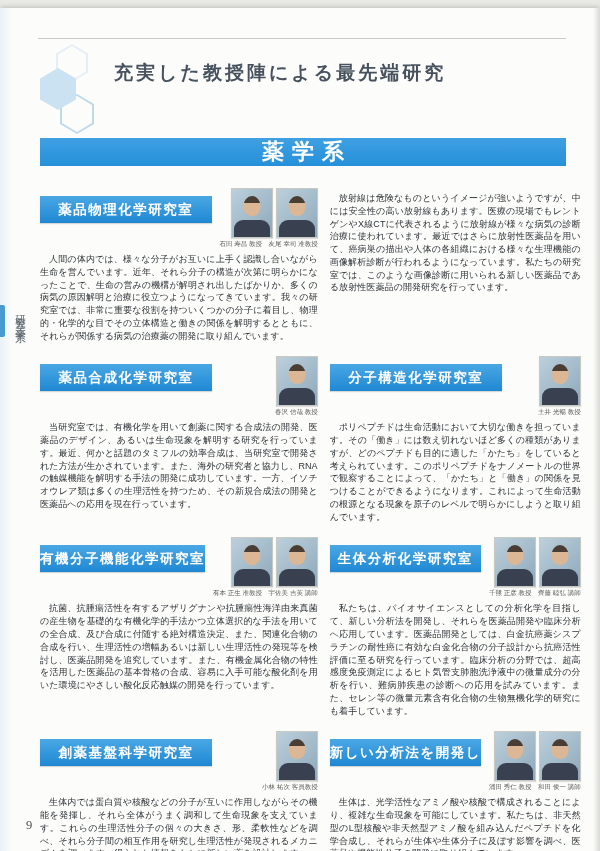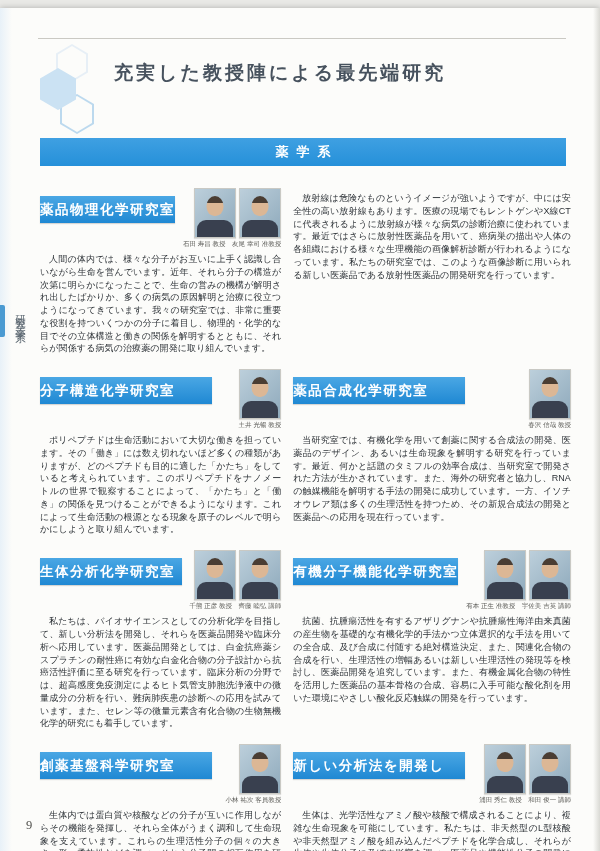--- a/index.html
+++ b/index.html
@@ -36,32 +36,32 @@
   }
 
   
   .cat-banner {
     margin-top:6px; height:28px;
     background:linear-gradient(180deg,#3fa0e2,#2590d9);
     display:flex; align-items:center; justify-content:center;
   }
   .cat-banner span {
     font-family:"Liberation Serif","DejaVu Serif",serif;
-    color:#fff; font-size:13px; font-weight:700; letter-spacing:8px; text-indent:8px;
+    color:#fff; font-size:22px; font-weight:700; letter-spacing:8px; text-indent:8px;
   }
 
   
   .grid { margin-top:22px; display:grid; grid-template-columns:1fr 1fr;
     column-gap:12px; row-gap:14px; }
 
   .sec-head { display:flex; align-items:flex-start; gap:8px; min-height:56px; }
   .lab-banner {
     margin-top:8px; flex:1 1 auto; max-width:172px; height:27px;
     background:linear-gradient(180deg,#4aa7e4,#1f88d3);
-    display:flex; align-items:center; 
+    display:flex; align-items:center; justify-content:center;
     box-shadow:0 1px 1px rgba(0,0,0,.15);
   }
   .lab-banner span {
     font-family:"Liberation Serif","DejaVu Serif",serif; white-space:nowrap;
     color:#fff; font-size:13.5px; font-weight:700; letter-spacing:1.5px;
   }
   .photo-block { margin-left:auto; text-align:center; }
   .photos { display:flex; gap:3px; justify-content:flex-end; }
   .photo {
     width:42px; height:50px; position:relative; overflow:hidden;
@@ -148,89 +148,89 @@
         <div class="lab-body">人間の体内では、様々な分子がお互いに上手く認識し合いながら生命を営んでいます。近年、それら分子の構造が次第に明らかになったことで、生命の営みの機構が解明され出したばかりか、多くの病気の原因解明と治療に役立つようになってきています。我々の研究室では、非常に重要な役割を持ついくつかの分子に着目し、物理的・化学的な目でその立体構造と働きの関係を解明するとともに、それらが関係する病気の治療薬の開発に取り組んでいます。</div>
       </div>
 
       <div class="sec">
         <div class="lab-body">放射線は危険なものというイメージが強いようですが、中には安全性の高い放射線もあります。医療の現場でもレントゲンやX線CTに代表されるように放射線が様々な病気の診断治療に使われています。最近ではさらに放射性医薬品を用いて、癌病巣の描出や人体の各組織における様々な生理機能の画像解析診断が行われるようになっています。私たちの研究室では、このような画像診断に用いられる新しい医薬品である放射性医薬品の開発研究を行っています。</div>
       </div>
 
       <div class="sec">
         <div class="sec-head">
           <div class="lab-banner">
+            <span>薬品合成化学研究室</span>
+          </div>
+          <div class="photo-block">
+            <div class="photos">
+              <div class="photo">
+                  <span class="tie"></span>
+                </div>
+            </div>
+            <div class="caption">春沢 信哉 教授</div>
+          </div>
+        </div>
+        <div class="lab-body">当研究室では、有機化学を用いて創薬に関する合成法の開発、医薬品のデザイン、あるいは生命現象を解明する研究を行っています。最近、何かと話題のタミフルの効率合成は、当研究室で開発された方法が生かされています。また、海外の研究者と協力し、RNAの触媒機能を解明する手法の開発に成功しています。一方、イソチオウレア類は多くの生理活性を持つため、その新規合成法の開発と医薬品への応用を現在行っています。</div>
+      </div>
+
+      <div class="sec">
+        <div class="sec-head">
+          <div class="lab-banner">
             <span>分子構造化学研究室</span>
           </div>
           <div class="photo-block">
             <div class="photos">
               <div class="photo">
                   <span class="tie"></span>
                 </div>
             </div>
             <div class="caption">土井 光暢 教授</div>
           </div>
         </div>
         <div class="lab-body">ポリペプチドは生命活動において大切な働きを担っています。その「働き」には数え切れないほど多くの種類がありますが、どのペプチドも目的に適した「かたち」をしていると考えられています。このポリペプチドをナノメートルの世界で観察することによって、「かたち」と「働き」の関係を見つけることができるようになります。これによって生命活動の根源となる現象を原子のレベルで明らかにしようと取り組んでいます。</div>
       </div>
 
       <div class="sec">
         <div class="sec-head">
           <div class="lab-banner">
-            <span>薬品合成化学研究室</span>
-          </div>
-          <div class="photo-block">
-            <div class="photos">
-              <div class="photo">
-                  <span class="tie"></span>
-                </div>
-            </div>
-            <div class="caption">春沢 信哉 教授</div>
-          </div>
-        </div>
-        <div class="lab-body">当研究室では、有機化学を用いて創薬に関する合成法の開発、医薬品のデザイン、あるいは生命現象を解明する研究を行っています。最近、何かと話題のタミフルの効率合成は、当研究室で開発された方法が生かされています。また、海外の研究者と協力し、RNAの触媒機能を解明する手法の開発に成功しています。一方、イソチオウレア類は多くの生理活性を持つため、その新規合成法の開発と医薬品への応用を現在行っています。</div>
+            <span>有機分子機能化学研究室</span>
+          </div>
+          <div class="photo-block">
+            <div class="photos">
+              <div class="photo">
+                  <span class="tie"></span>
+                </div>
+              <div class="photo">
+                  <span class="tie"></span>
+                </div>
+            </div>
+            <div class="caption">有本 正生 准教授　宇佐美 吉英 講師</div>
+          </div>
+        </div>
+        <div class="lab-body">抗菌、抗腫瘍活性を有するアザリグナンや抗腫瘍性海洋由来真菌の産生物を基礎的な有機化学的手法かつ立体選択的な手法を用いての全合成、及び合成に付随する絶対構造決定、また、関連化合物の合成を行い、生理活性の増幅あるいは新しい生理活性の発現等を検討し、医薬品開発を追究しています。また、有機金属化合物の特性を活用した医薬品の基本骨格の合成、容易に入手可能な酸化剤を用いた環境にやさしい酸化反応触媒の開発を行っています。</div>
       </div>
 
       <div class="sec">
         <div class="sec-head">
           <div class="lab-banner">
             <span>生体分析化学研究室</span>
           </div>
           <div class="photo-block">
             <div class="photos">
               <div class="photo">
                   <span class="tie"></span>
                 </div>
               <div class="photo">
                   <span class="tie"></span>
                 </div>
             </div>
             <div class="caption">千熊 正彦 教授　齊藤 睦弘 講師</div>
           </div>
         </div>
         <div class="lab-body">私たちは、バイオサイエンスとしての分析化学を目指して、新しい分析法を開発し、それらを医薬品開発や臨床分析へ応用しています。医薬品開発としては、白金抗癌薬シスプラチンの耐性癌に有効な白金化合物の分子設計から抗癌活性評価に至る研究を行っています。臨床分析の分野では、超高感度免疫測定によるヒト気管支肺胞洗浄液中の微量成分の分析を行い、難病肺疾患の診断への応用を試みています。また、セレン等の微量元素含有化合物の生物無機化学的研究にも着手しています。</div>
-      </div>
-
-      <div class="sec">
-        <div class="sec-head">
-          <div class="lab-banner">
-            <span>有機分子機能化学研究室</span>
-          </div>
-          <div class="photo-block">
-            <div class="photos">
-              <div class="photo">
-                  <span class="tie"></span>
-                </div>
-              <div class="photo">
-                  <span class="tie"></span>
-                </div>
-            </div>
-            <div class="caption">有本 正生 准教授　宇佐美 吉英 講師</div>
-          </div>
-        </div>
-        <div class="lab-body">抗菌、抗腫瘍活性を有するアザリグナンや抗腫瘍性海洋由来真菌の産生物を基礎的な有機化学的手法かつ立体選択的な手法を用いての全合成、及び合成に付随する絶対構造決定、また、関連化合物の合成を行い、生理活性の増幅あるいは新しい生理活性の発現等を検討し、医薬品開発を追究しています。また、有機金属化合物の特性を活用した医薬品の基本骨格の合成、容易に入手可能な酸化剤を用いた環境にやさしい酸化反応触媒の開発を行っています。</div>
       </div>
 
       <div class="sec">
         <div class="sec-head">
           <div class="lab-banner">
             <span>創薬基盤科学研究室</span>
           </div>
           <div class="photo-block">
             <div class="photos">
               <div class="photo">

